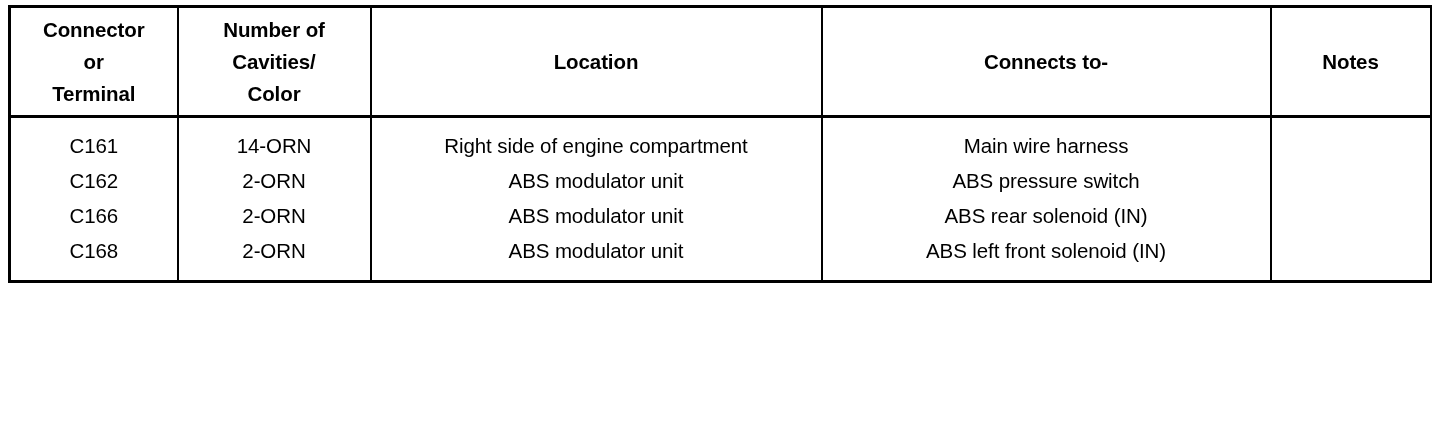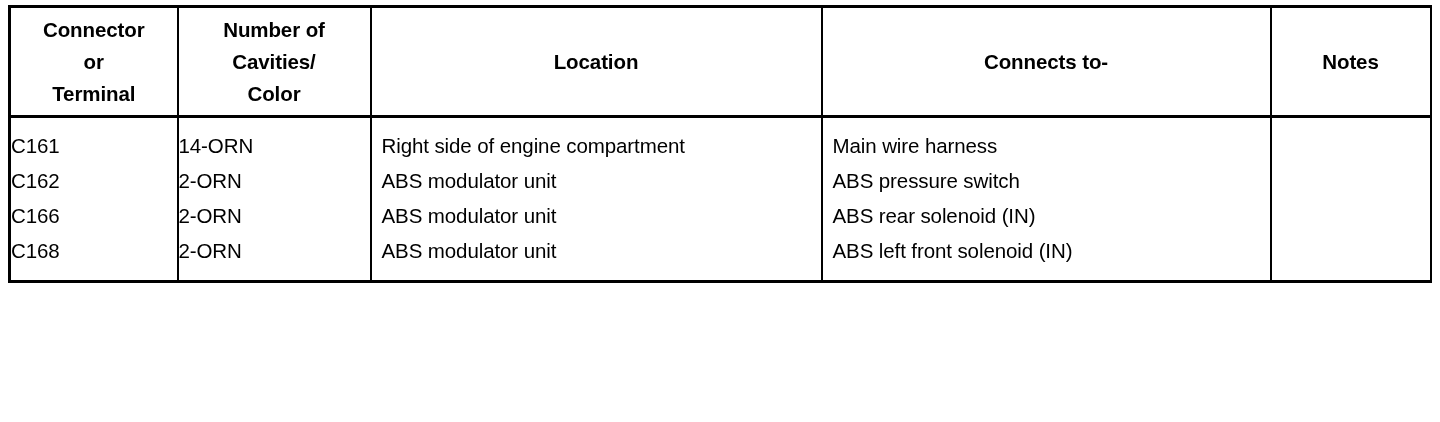--- a/index.html
+++ b/index.html
@@ -80,22 +80,22 @@
     font-size: 20.5px;
     line-height: 35px;
     letter-spacing: -0.1px;
   }
   .cell-pad {
     display: block;
     padding: 0 10px;
     white-space: nowrap;
     overflow: hidden;
   }
-  .col-center .cell-pad { padding: 0 0; }
-  .col-left   .cell-pad { text-align: left; }
+  .col-center .cell-pad { text-align: center; padding: 0 20px; }
+  .col-left   .cell-pad { text-align: center; }
 
   
   .conn-table tbody tr:first-child td .cell-pad { padding-top: 10px; }
   .conn-table tbody tr:last-child  td .cell-pad { padding-bottom: 12px; }
 
   
   .c-term  { width: 168px; }
   .c-cav   { width: 193px; }
   .c-loc   { width: 451px; }
   .c-conn  { width: 449px; }

